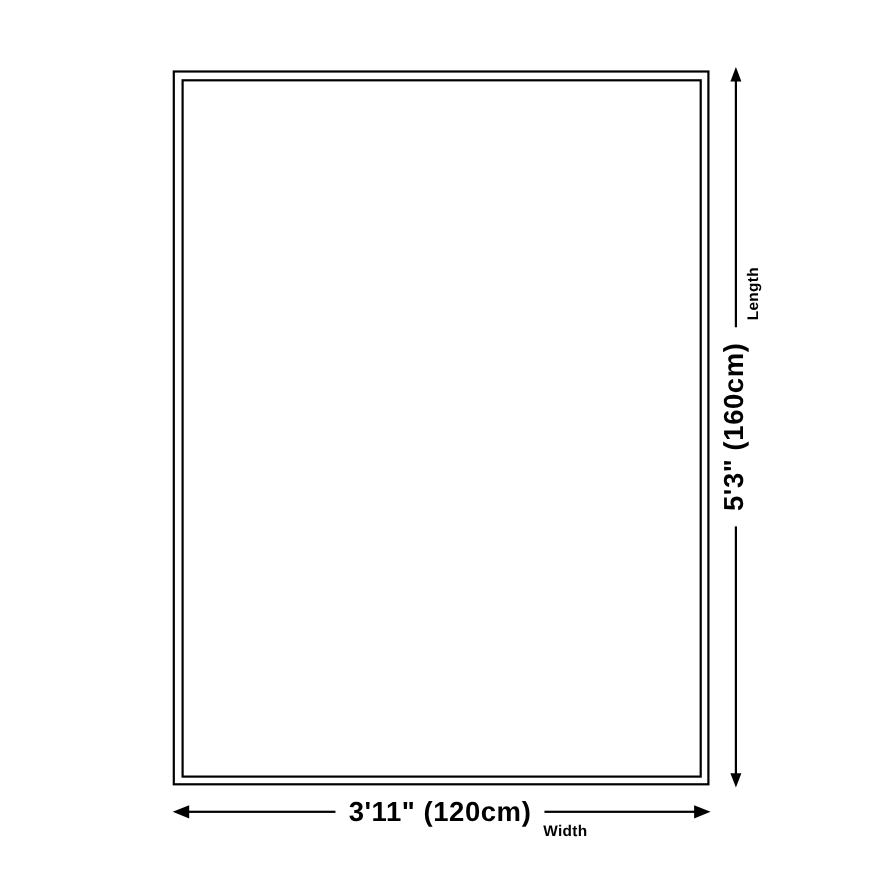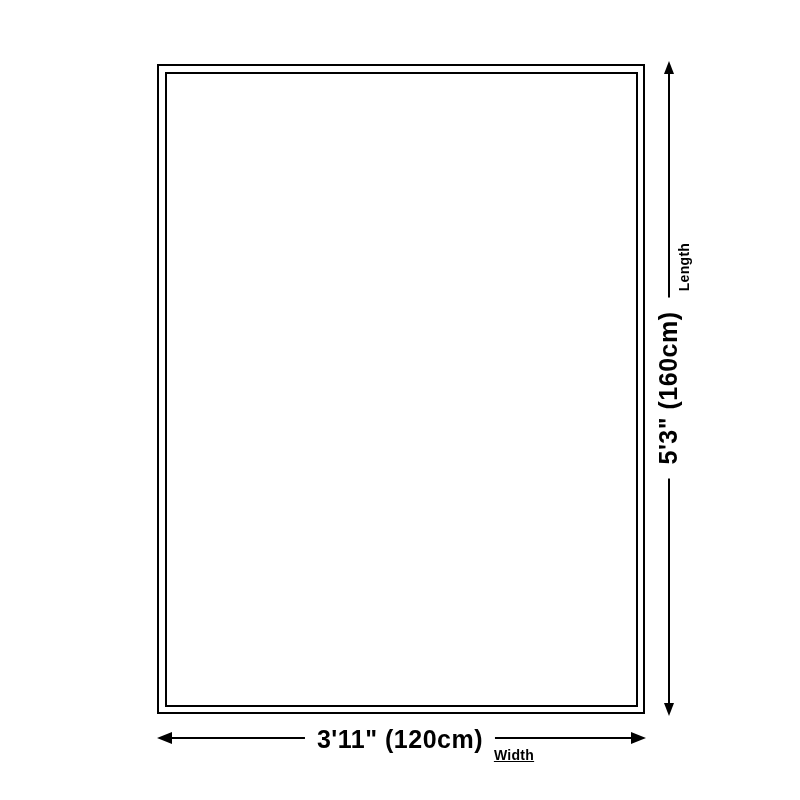--- a/index.html
+++ b/index.html
@@ -141,21 +141,20 @@
   .width-value {
     left: 400px;
     top: 739px;
     padding: 2px 12px;
     transform: translate(-50%, -50%);
   }
   .width-axis {
     left: 514px;
     top: 755px;
     transform: translate(-50%, -50%);
-    text-decoration: underline;
   }
 </style>
 </head>
 <body>
 
 <div class="canvas">
 
   <div class="rug-outer">
     <div class="rug-inner"></div>
   </div>

